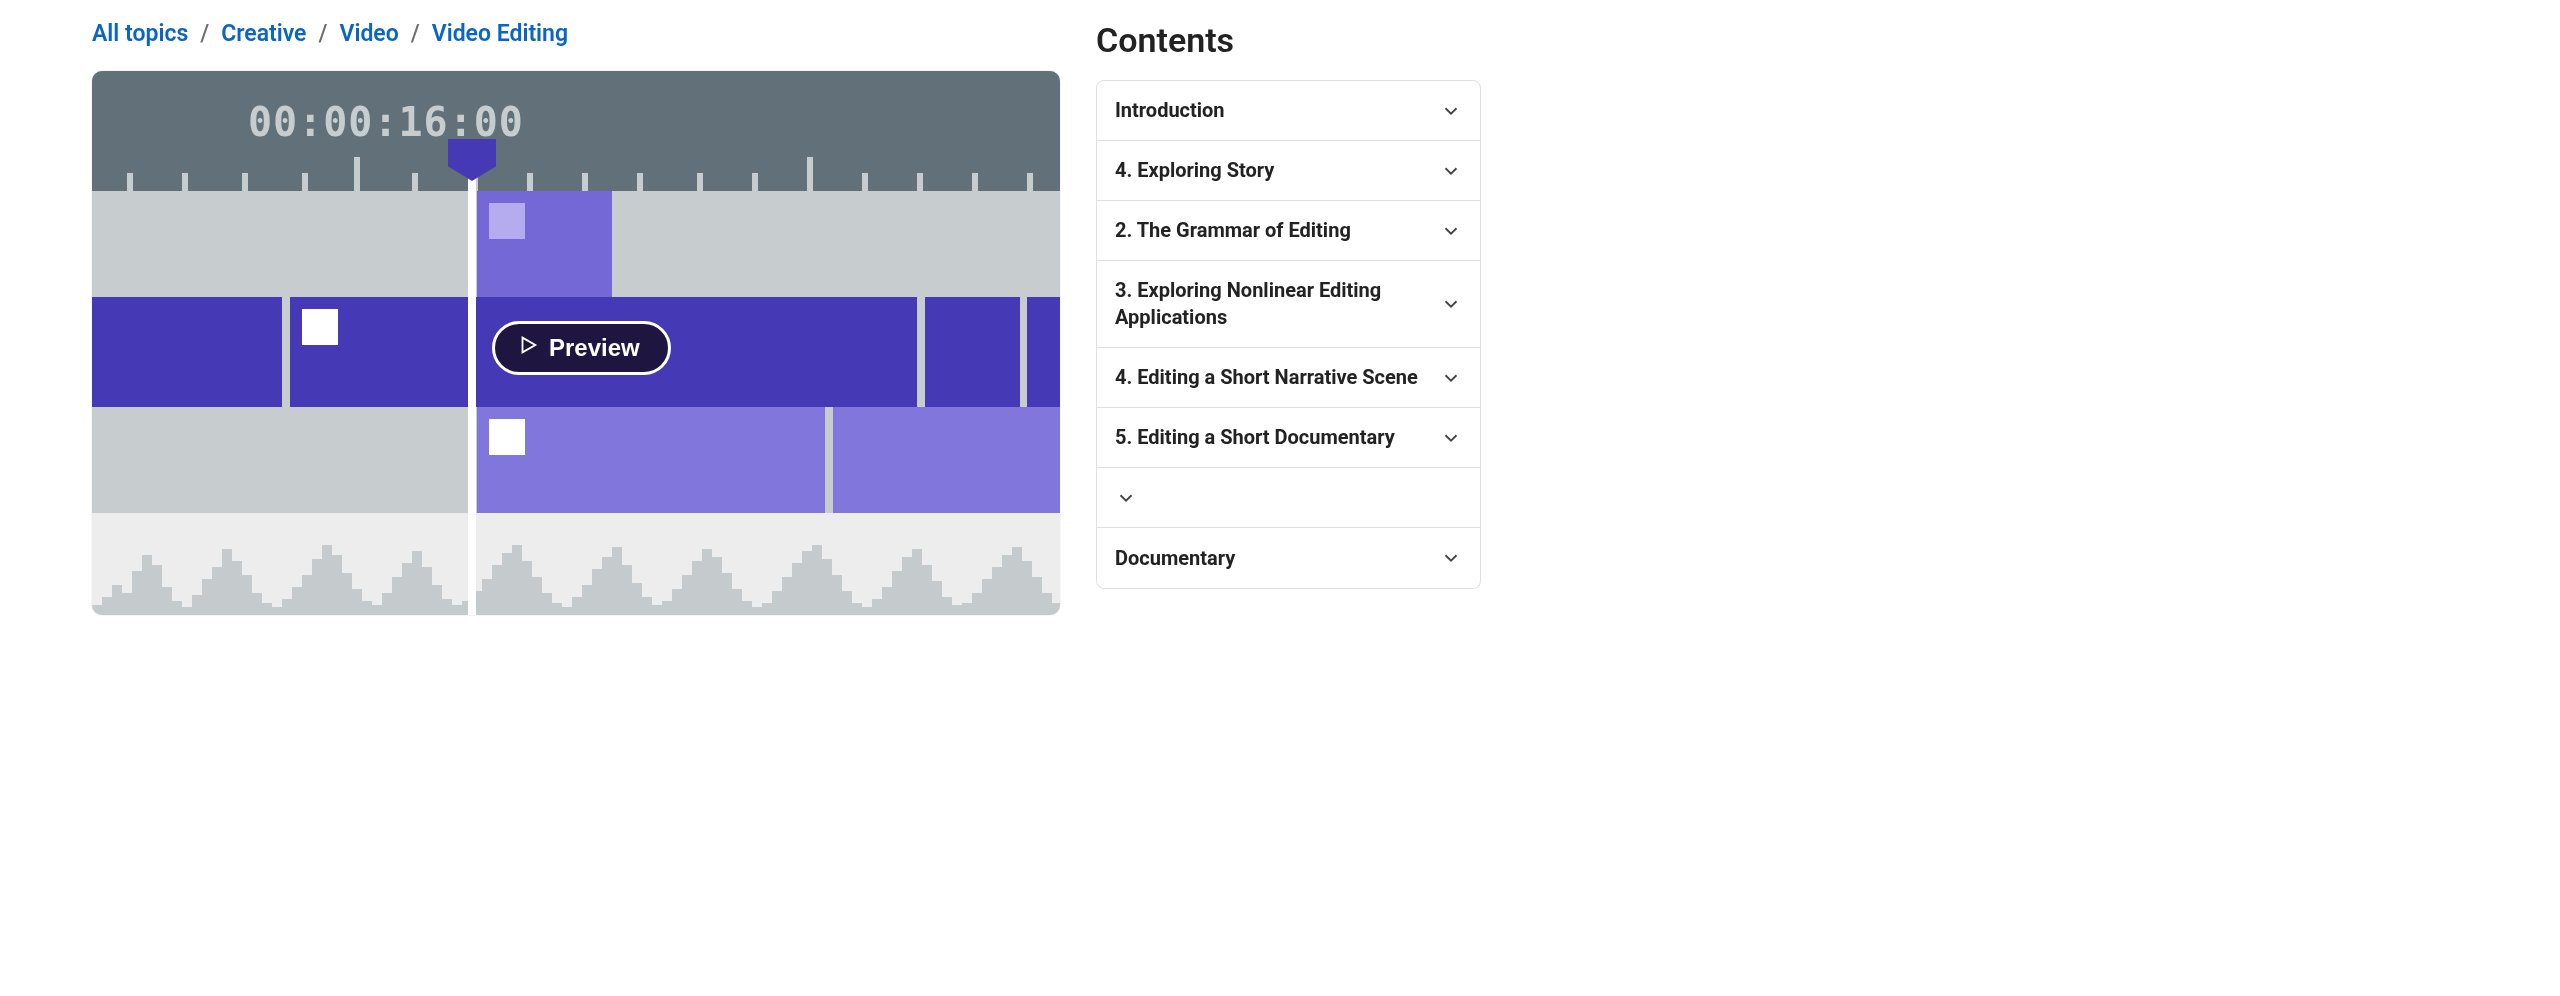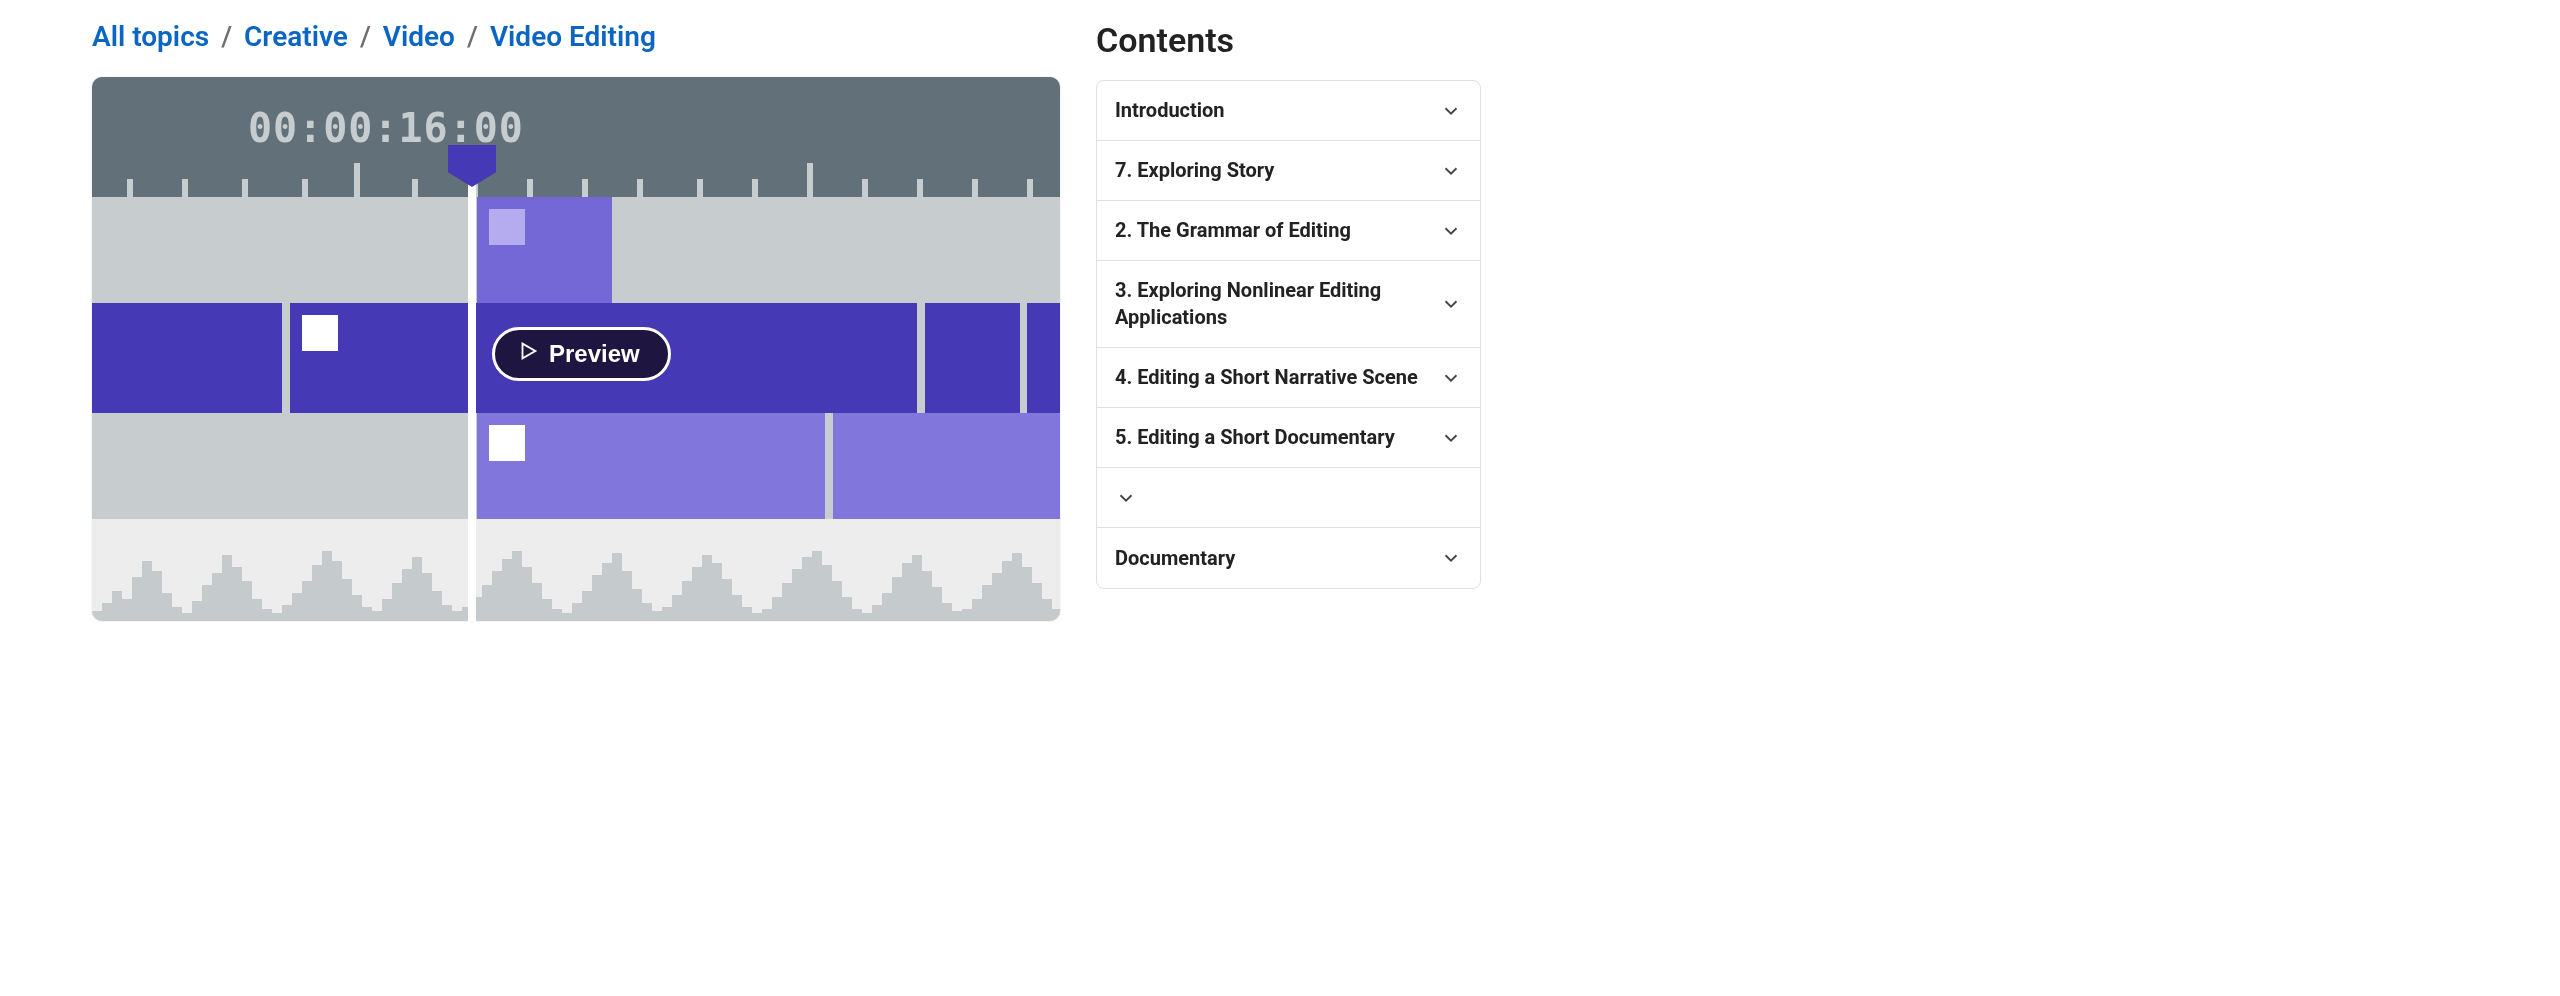--- a/index.html
+++ b/index.html
@@ -18,21 +18,21 @@
     gap: 36px;
   }
   .left-col {
     flex: 0 0 968px;
   }
   .right-col {
     flex: 0 0 385px;
   }
   
   .breadcrumbs {
-    font-size: 28px;
+    font-size: 23px;
     font-weight: 600;
     color: #0a66c2;
     display: flex;
     gap: 12px;
     align-items: center;
     padding-bottom: 24px;
   }
   .breadcrumbs a {
     color: #0a66c2;
     text-decoration: none;
@@ -384,21 +384,21 @@
   <div class="right-col">
     <h2 class="contents-title">Contents</h2>
     <div class="contents-list" id="contents-list">
         <div class="contents-item">
           <span class="label">Introduction</span>
           <svg viewBox="0 0 24 24">
             <polyline points="6 9 12 15 18 9"></polyline>
           </svg>
         </div>
         <div class="contents-item">
-          <span class="label">7. Exploring Story</span>
+          <span class="label">4. Exploring Story</span>
           <svg viewBox="0 0 24 24">
             <polyline points="6 9 12 15 18 9"></polyline>
           </svg>
         </div>
         <div class="contents-item">
           <span class="label">2. The Grammar of Editing</span>
           <svg viewBox="0 0 24 24">
             <polyline points="6 9 12 15 18 9"></polyline>
           </svg>
         </div>

